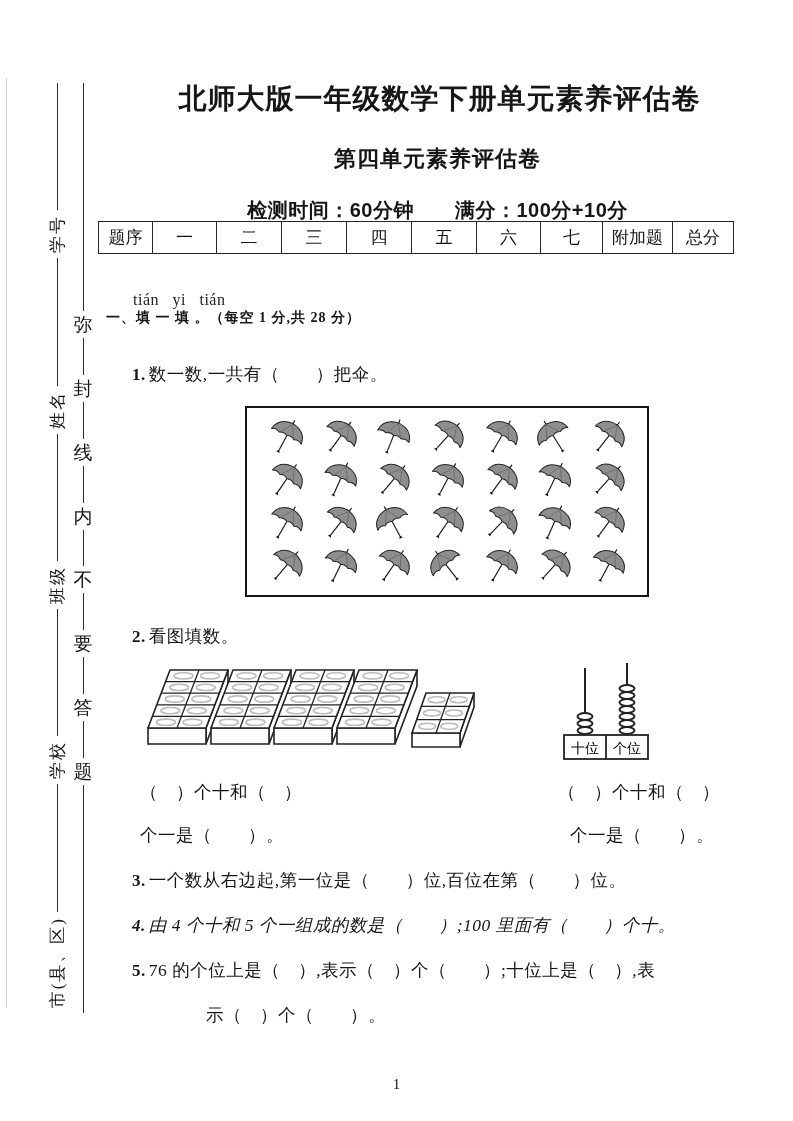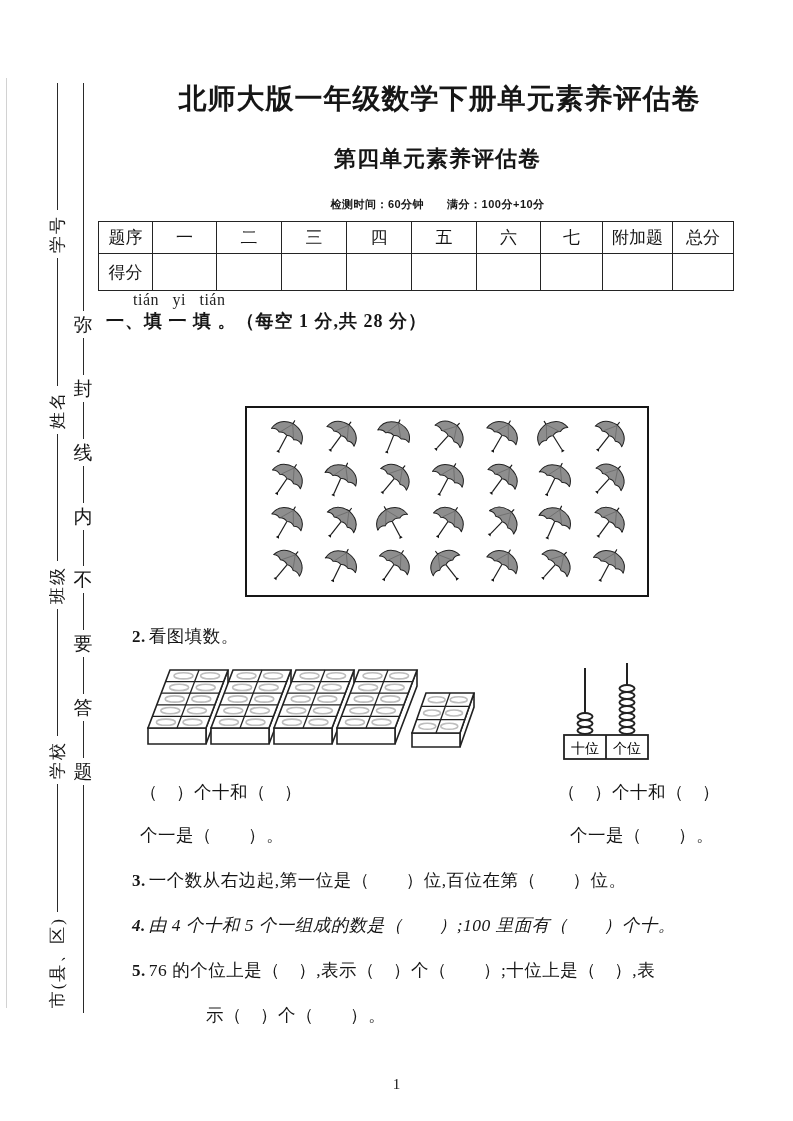--- a/index.html
+++ b/index.html
@@ -35,37 +35,37 @@
     left: 66px; top: 83px; height: 930px; width: 34px;
     display: flex; flex-direction: column; align-items: center;
   }
   .seal-seg { width: 0; border-left: 1.5px solid #2a2a2a; flex: 1 1 auto; }
   .seal-seg.long { flex-grow: 6.2; }
   .seal-char { font-size: 19px; line-height: 23px; padding: 2px 0; }
 
   
   .title    { left: 94px; right: 8px; top: 80px;  text-align: center; font-size: 28px; letter-spacing: 1px; }
   .subtitle { left: 90px; right: 8px; top: 144px; text-align: center; font-size: 22px; letter-spacing: 1px; }
-  .exam-info{ left: 90px; right: 8px; top: 197px; text-align: center; font-size: 11px; letter-spacing: .5px; }
+  .exam-info{ left: 90px; right: 8px; top: 197px; text-align: center; font-size: 20px; letter-spacing: .5px; }
 
   
   .score-table { left: 98px; top: 221px; }
   .score-table table { border-collapse: collapse; }
   .score-table td {
     border: 1.7px solid #242424; text-align: center;
     font-size: 17px; padding: 0;
   }
   .score-table tr.r1 td { height: 32px; }
   .score-table tr.r2 td { height: 37px; }
 
   
   .qline { font-size: 17.5px; white-space: nowrap; letter-spacing: .5px; }
   .qnum  { font-weight: bold; font-size: 17px; margin-right: 3px; }
   .pinyin { left: 133px; top: 291px; font-size: 16px; word-spacing: 9px; letter-spacing: .5px; color:#222; }
-  .sec-heading { left: 106px; top: 309px; font-size: 18px; font-weight: bold; letter-spacing: 1px; white-space: nowrap; }
+  .sec-heading { left: 106px; top: 309px; font-size: 14px; font-weight: bold; letter-spacing: 1px; white-space: nowrap; }
 
   
   .umbrella-box {
     left: 245px; top: 406px; width: 404px; height: 191px;
     border: 2px solid #161616;
     display: grid; grid-template-columns: repeat(7, 1fr);
     padding: 8px 12px; align-items: center; justify-items: center;
   }
   .umb { width: 40px; height: 40px; }
 
@@ -202,39 +202,28 @@
             <td>一</td>
             <td>二</td>
             <td>三</td>
             <td>四</td>
             <td>五</td>
             <td>六</td>
             <td>七</td>
             <td>附加题</td>
             <td>总分</td>
           </tr>
-      <tr class="r2">
-            <td>得分</td>
-            <td></td>
-            <td></td>
-            <td></td>
-            <td></td>
-            <td></td>
-            <td></td>
-            <td></td>
-            <td></td>
-            <td></td>
-          </tr>
     </tbody>
       </table>
   </div>
 
   <div class="abs pinyin">tián yi tián</div>
   <div class="abs sec-heading">一、填 一 填 。（每空 1 分,共 28 分）</div>
 
+  <div class="abs qline q1"><span class="qnum">1.</span><span>数一数,一共有（　　）把伞。</span></div>
 
   <div class="abs umbrella-box">
       <svg viewBox="0 0 100 100" class="umb" style="transform: rotate(28deg);">
         <use href="#umb"></use>
       </svg>
       <svg viewBox="0 0 100 100" class="umb" style="transform: rotate(36deg);">
         <use href="#umb"></use>
       </svg>
       <svg viewBox="0 0 100 100" class="umb" style="transform: rotate(22deg);">
         <use href="#umb"></use>

